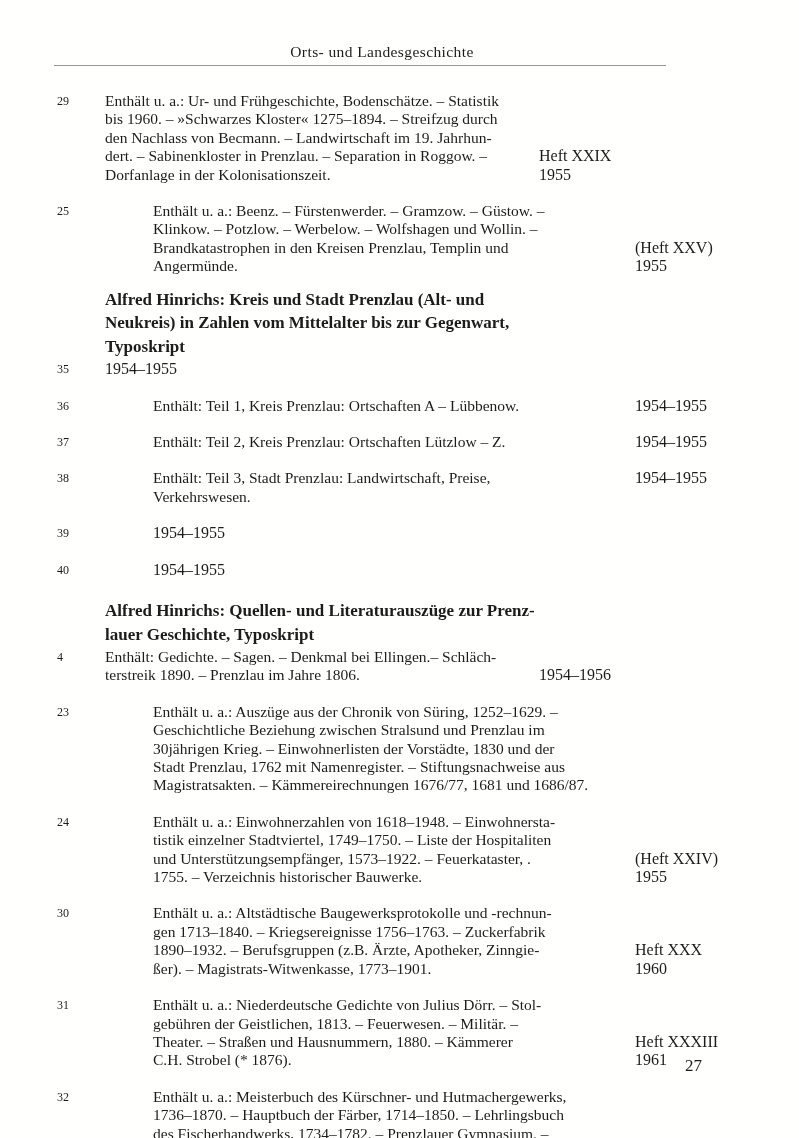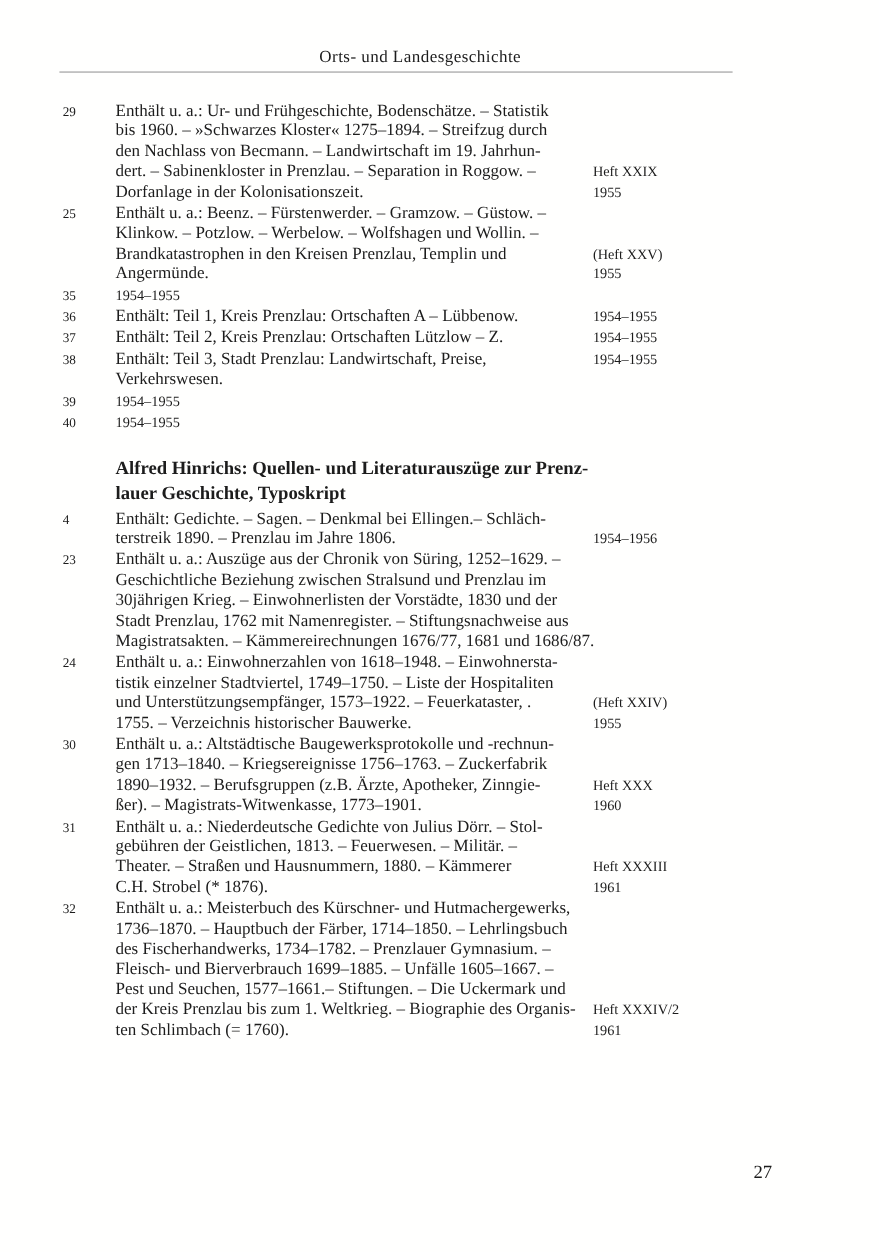--- a/index.html
+++ b/index.html
@@ -29,34 +29,34 @@
     border: 0;
     border-top: 1.6px solid #989898;
     margin: 4px 0 0 -3px;
     width: 612px;
   }
   .row {
     display: grid;
     grid-template-columns: 48px 434px 1fr;
     align-items: start;
   }
-  .row + .row { margin-top: 1px; }
+  .row + .row { margin-top: 18px; gap: 48px; }
   .first-row { margin-top: 26px; }
   .no {
     font-size: 12px;
     line-height: 18.4px;
   }
   .body-text {
     white-space: pre;
     font-size: 15.5px;
     line-height: 18.4px;
   }
   .ref {
     white-space: pre;
-    font-size: 13px;
+    font-size: 16px;
     line-height: 18.4px;
     align-self: end;
   }
   .ref.top { align-self: start; }
   .heading-row {
     display: grid;
     grid-template-columns: 48px 1fr;
   }
   .heading-row.h1 { margin-top: 12px; margin-bottom: 2px; }
   .heading-row.h2 { margin-top: 20px; margin-bottom: 2px; }
@@ -98,20 +98,25 @@
     <div class="row">
       <div class="no">25</div>
       <div class="body-text">Enthält u. a.: Beenz. – Fürstenwerder. – Gramzow. – Güstow. –
 Klinkow. – Potzlow. – Werbelow. – Wolfshagen und Wollin. –
 Brandkatastrophen in den Kreisen Prenzlau, Templin und
 Angermünde.</div>
       <div class="ref">(Heft XXV)
 1955</div>
     </div>
 
+    <div class="heading-row h1">
+      <div class="section-heading">Alfred Hinrichs: Kreis und Stadt Prenzlau (Alt- und
+Neukreis) in Zahlen vom Mittelalter bis zur Gegenwart,
+Typoskript</div>
+    </div>
 
     <div class="row">
       <div class="no">35</div>
       <div class="ref top">1954–1955</div>
     </div>
 
     <div class="row">
       <div class="no">36</div>
       <div class="body-text">Enthält: Teil 1, Kreis Prenzlau: Ortschaften A – Lübbenow.</div>
       <div class="ref top">1954–1955</div>

